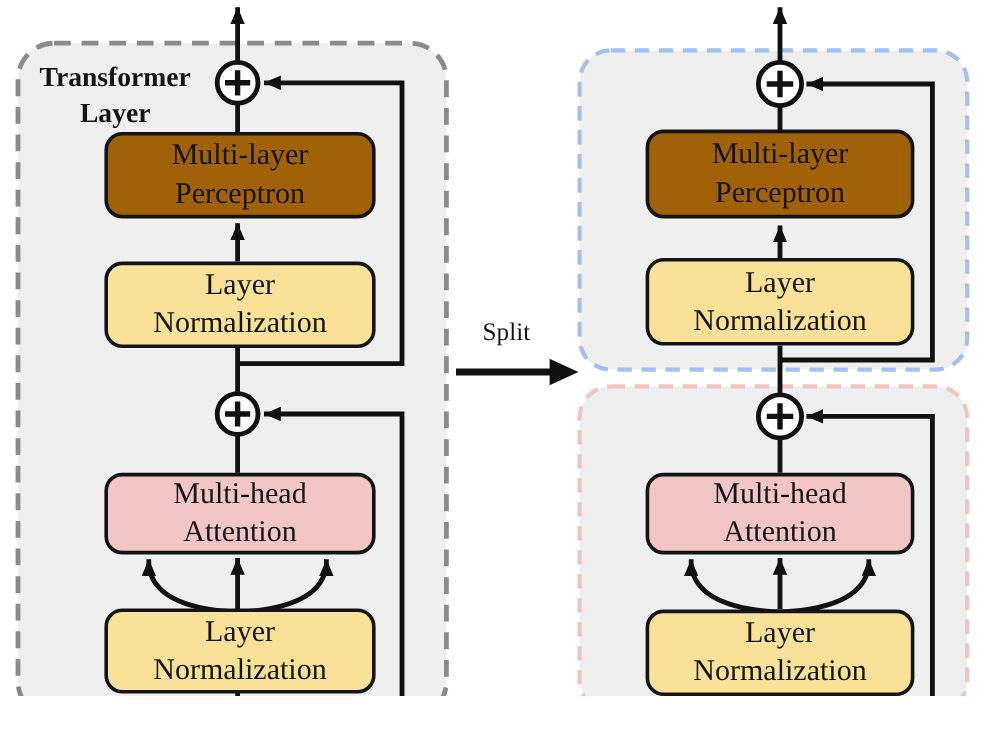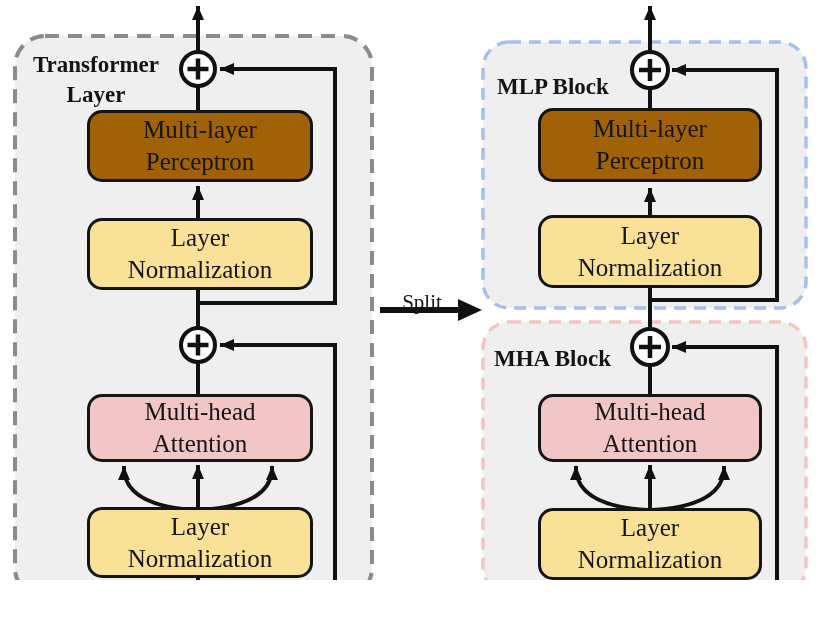--- a/index.html
+++ b/index.html
@@ -103,23 +103,21 @@
       </g>
       <g>
         <circle class="addc" cx="650" cy="347" r="18"></circle>
         <path class="plus" d="M650,336 L650,358 M639,347 L661,347"></path>
       </g>
     </g>
   </svg>
 
   <div class="plabel center" style="left:26px;top:50px;width:140px;">Transformer
 Layer</div>
-  <div class="plabel" style="left:497px;top:72px;">MLP Block</div>
-  <div class="plabel" style="left:494px;top:344px;">MHA Block</div>
-  <div class="splitlabel" style="left:392px;top:290px;width:60px;">Split</div>
+  <div class="splitlabel" style="left:392px;top:264px;width:60px;">Split</div>
 
   <div class="node blue" style="left:87px;top:110px;width:226px;height:72px;">Multi-layer
 Perceptron</div>
   <div class="node yellow" style="left:87px;top:218px;width:226px;height:72px;">Layer
 Normalization</div>
   <div class="node pink" style="left:87px;top:394px;width:226px;height:68px;">Multi-head
 Attention</div>
   <div class="node yellow" style="left:87px;top:507px;width:226px;height:71px;">Layer
 Normalization</div>
 

